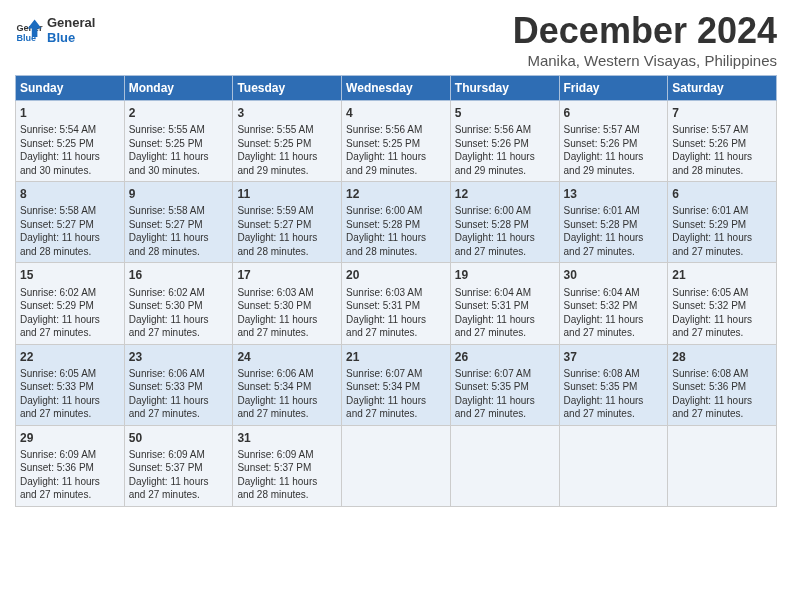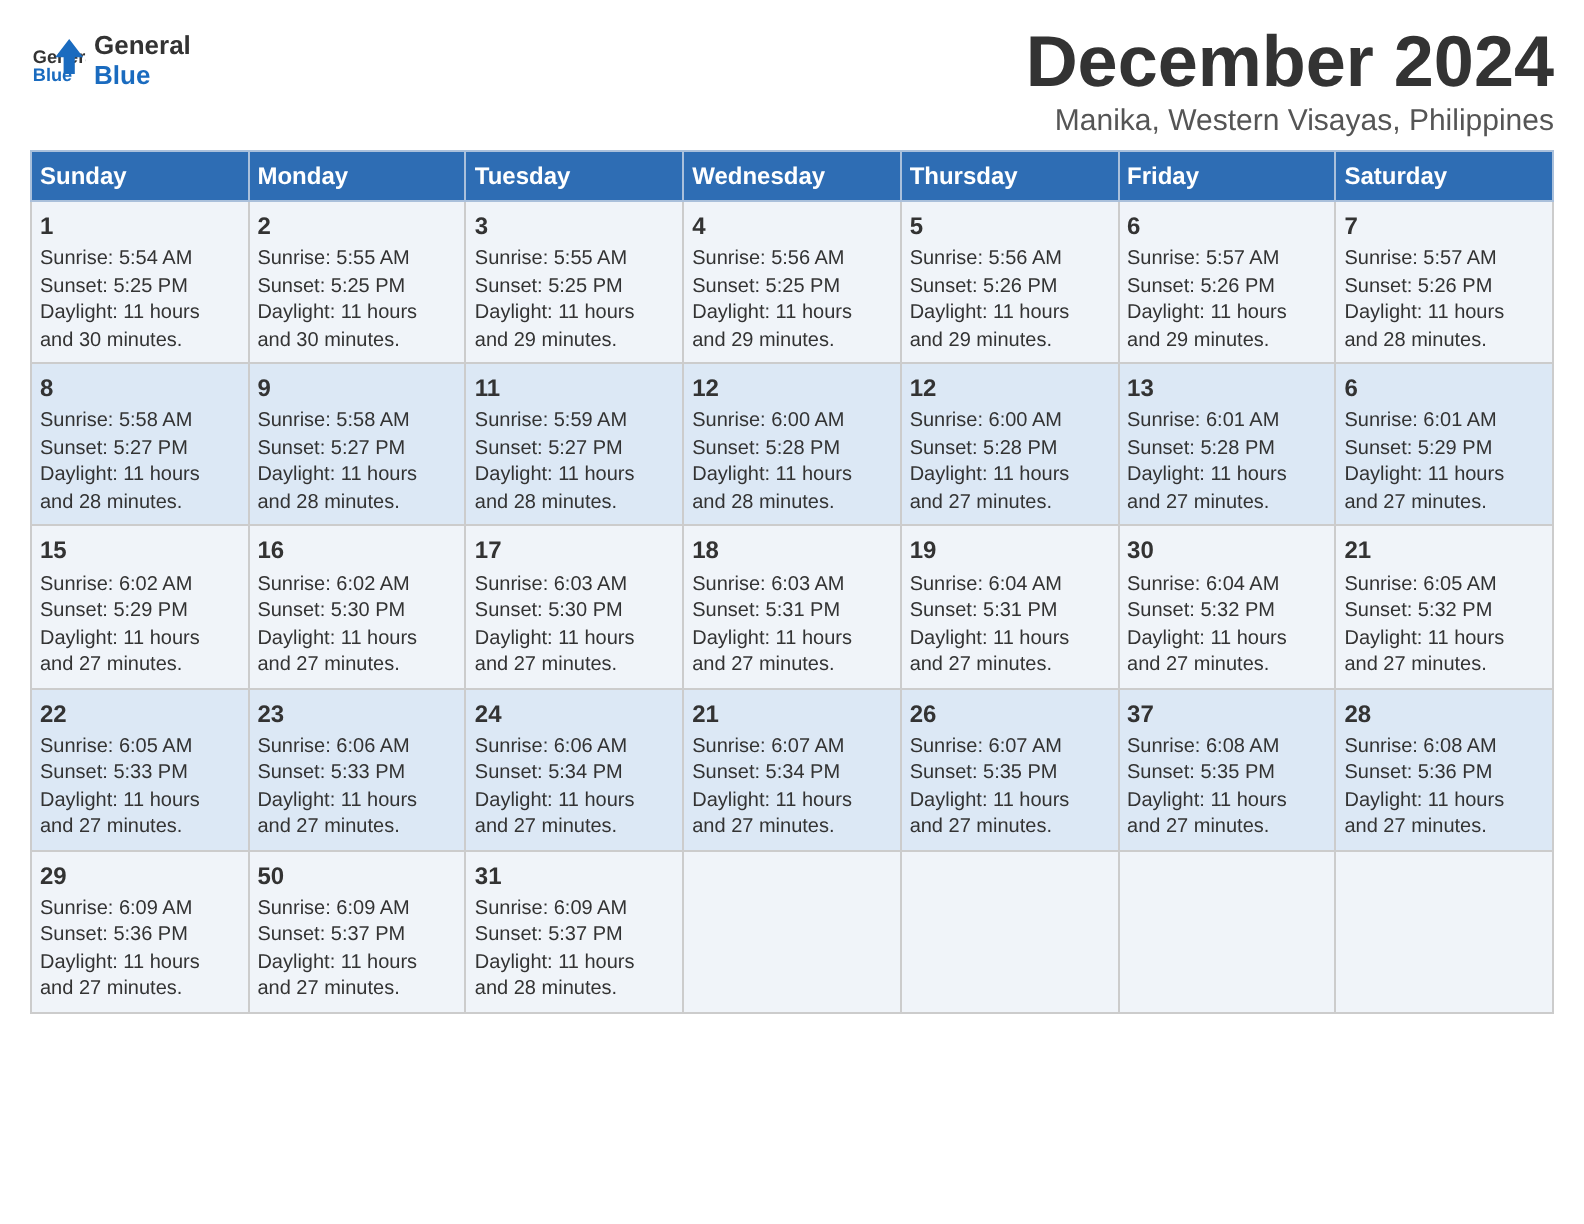--- a/index.html
+++ b/index.html
@@ -230,21 +230,21 @@
           <div>and 27 minutes.</div>
         </td>
         <td>
           <span class="day-num">17</span>
           <div>Sunrise: 6:03 AM</div>
           <div>Sunset: 5:30 PM</div>
           <div>Daylight: 11 hours</div>
           <div>and 27 minutes.</div>
         </td>
         <td>
-          <span class="day-num">18</span>
+          <span class="day-num">20</span>
           <div>Sunrise: 6:03 AM</div>
           <div>Sunset: 5:31 PM</div>
           <div>Daylight: 11 hours</div>
           <div>and 27 minutes.</div>
         </td>
         <td>
           <span class="day-num">19</span>
           <div>Sunrise: 6:04 AM</div>
           <div>Sunset: 5:31 PM</div>
           <div>Daylight: 11 hours</div>

